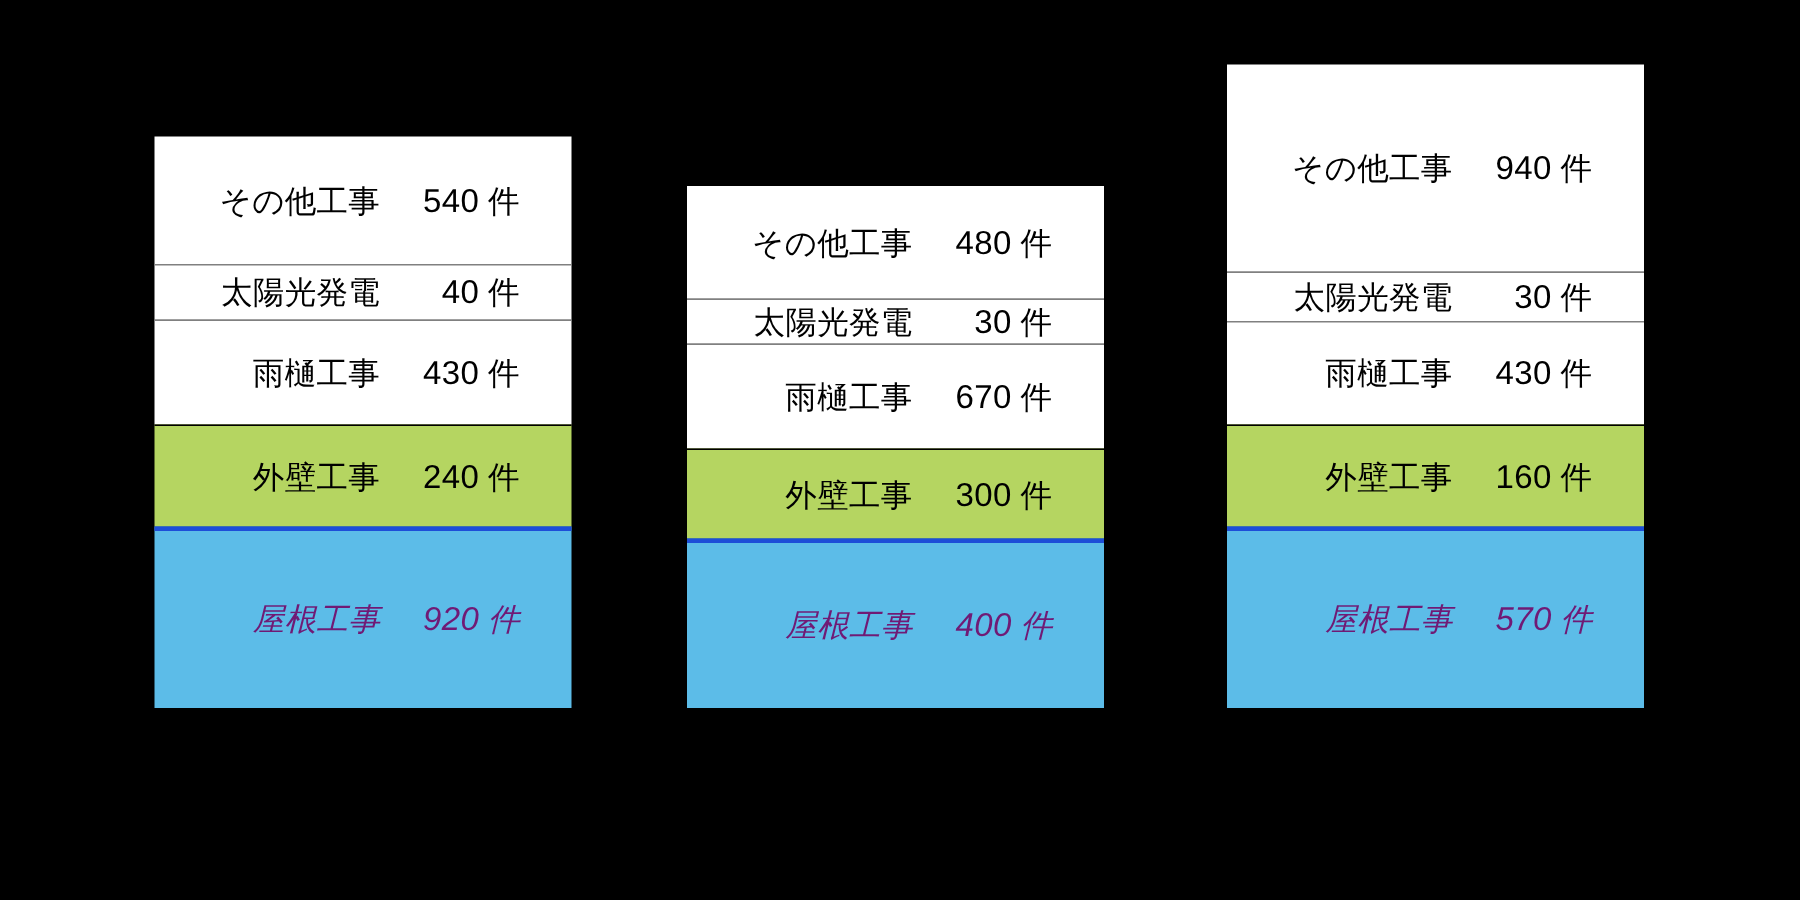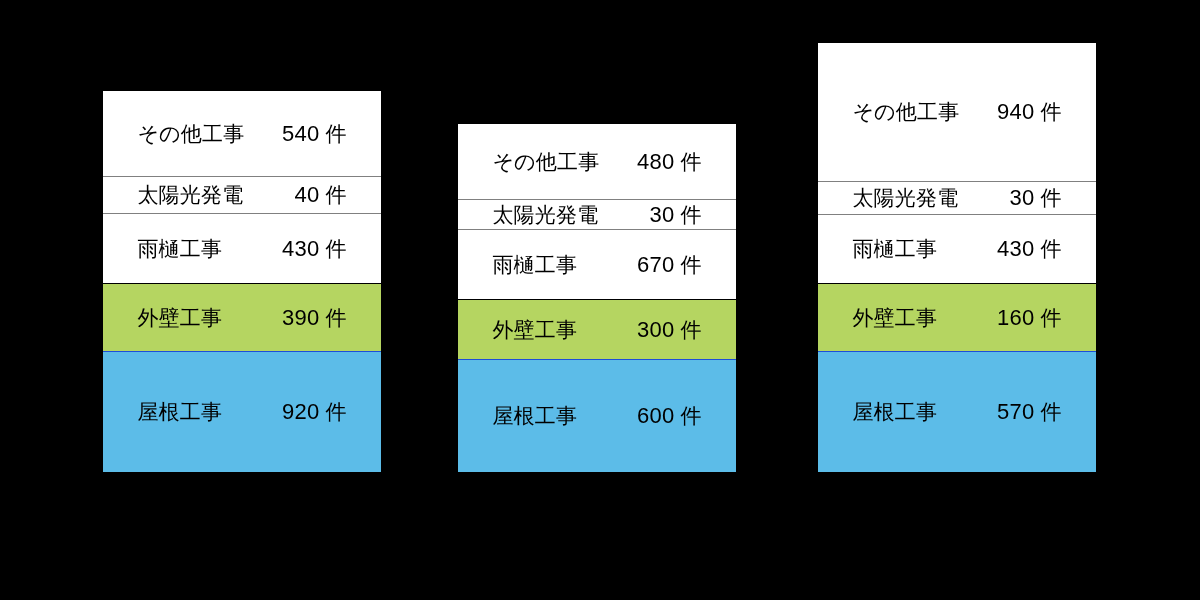--- a/index.html
+++ b/index.html
@@ -42,33 +42,34 @@
     color: #000000;
   }
   .seg-white + .seg-white {
     border-top: 1px solid #808080;
   }
   .seg-green {
     color: #000000;
     border-top: 1px solid #000000;
   }
   .seg-blue {
-    color: #000000;
-    border-top: 1px solid #1d4ed8;
+    color: #701a75;
+    border-top: 3px solid #1d4ed8;
+    font-style: italic;
   }
   .seg-label-row {
     display: flex;
     align-items: baseline;
     white-space: nowrap;
     font-size: 21px;
     letter-spacing: 0.2px;
   }
   .seg-name {
     display: inline-block;
-    text-align: left;
+    text-align: right;
     min-width: 116px;
   }
   .seg-value {
     display: inline-block;
     text-align: right;
     min-width: 48px;
     margin-left: 18px;
     font-size: 22px;
   }
   .seg-unit {
@@ -99,21 +100,21 @@
       <div class="bar-segment seg-white" style="height: 70px; flex: 0 0 70px; background: rgb(255, 255, 255);">
         <div class="seg-label-row">
           <span class="seg-name">雨樋工事</span>
           <span class="seg-value">430</span>
           <span class="seg-unit">件</span>
         </div>
       </div>
       <div class="bar-segment seg-green" style="height: 68px; flex: 0 0 68px; background: rgb(181, 213, 97);">
         <div class="seg-label-row">
           <span class="seg-name">外壁工事</span>
-          <span class="seg-value">390</span>
+          <span class="seg-value">240</span>
           <span class="seg-unit">件</span>
         </div>
       </div>
       <div class="bar-segment seg-blue" style="height: 121px; flex: 0 0 121px; background: rgb(92, 188, 232);">
         <div class="seg-label-row">
           <span class="seg-name">屋根工事</span>
           <span class="seg-value">920</span>
           <span class="seg-unit">件</span>
         </div>
       </div>
@@ -143,21 +144,21 @@
       <div class="bar-segment seg-green" style="height: 60px; flex: 0 0 60px; background: rgb(181, 213, 97);">
         <div class="seg-label-row">
           <span class="seg-name">外壁工事</span>
           <span class="seg-value">300</span>
           <span class="seg-unit">件</span>
         </div>
       </div>
       <div class="bar-segment seg-blue" style="height: 113px; flex: 0 0 113px; background: rgb(92, 188, 232);">
         <div class="seg-label-row">
           <span class="seg-name">屋根工事</span>
-          <span class="seg-value">600</span>
+          <span class="seg-value">400</span>
           <span class="seg-unit">件</span>
         </div>
       </div>
     </div>
     <div class="stacked-bar" style="left: 817px; top: 42px; width: 280px; height: 429px;">
       <div class="bar-segment seg-white" style="height: 138px; flex: 0 0 138px; background: rgb(255, 255, 255);">
         <div class="seg-label-row">
           <span class="seg-name">その他工事</span>
           <span class="seg-value">940</span>
           <span class="seg-unit">件</span>

